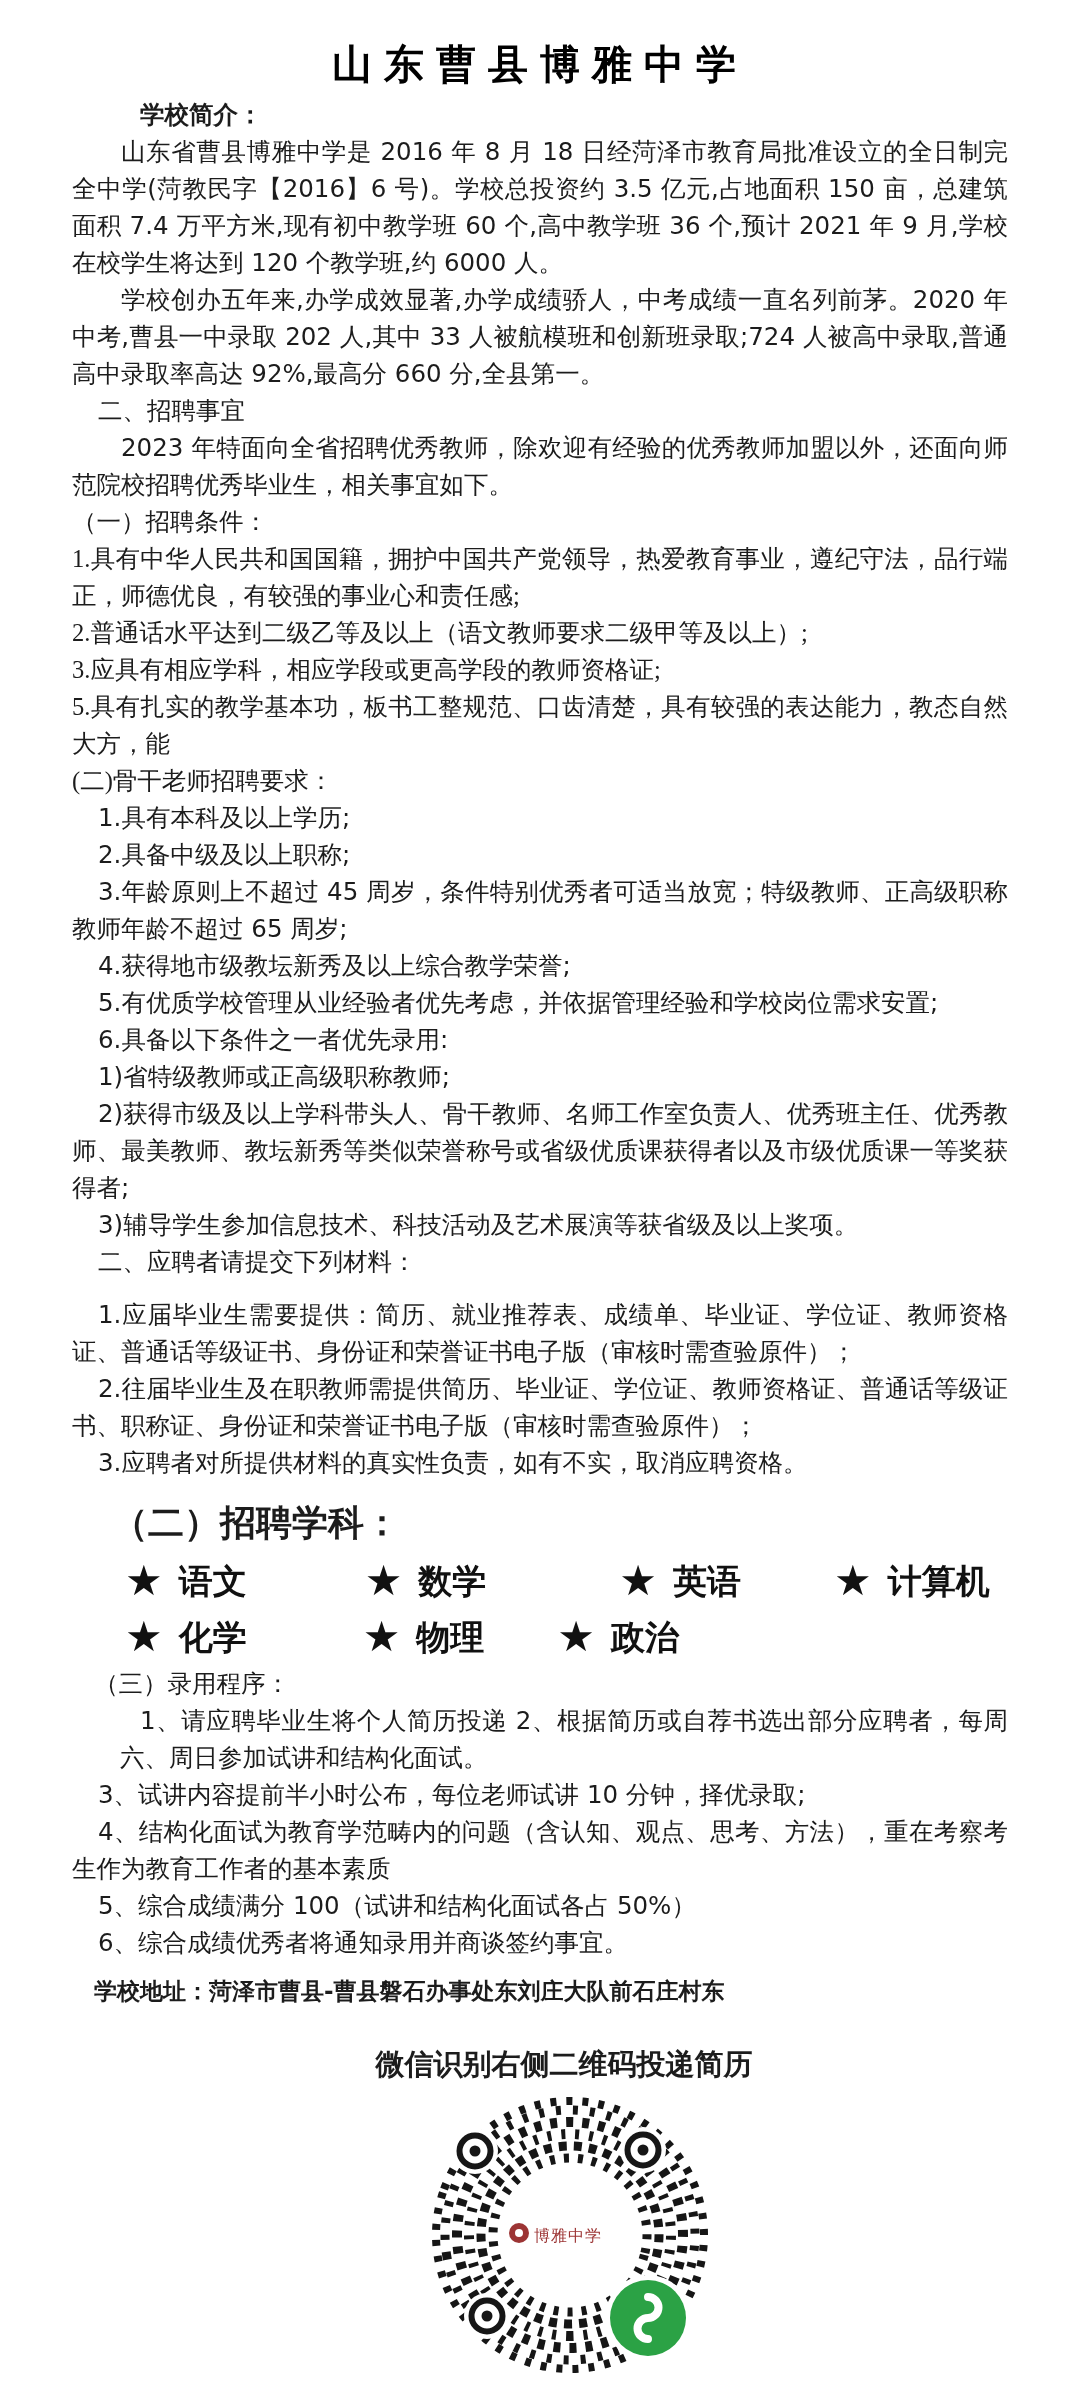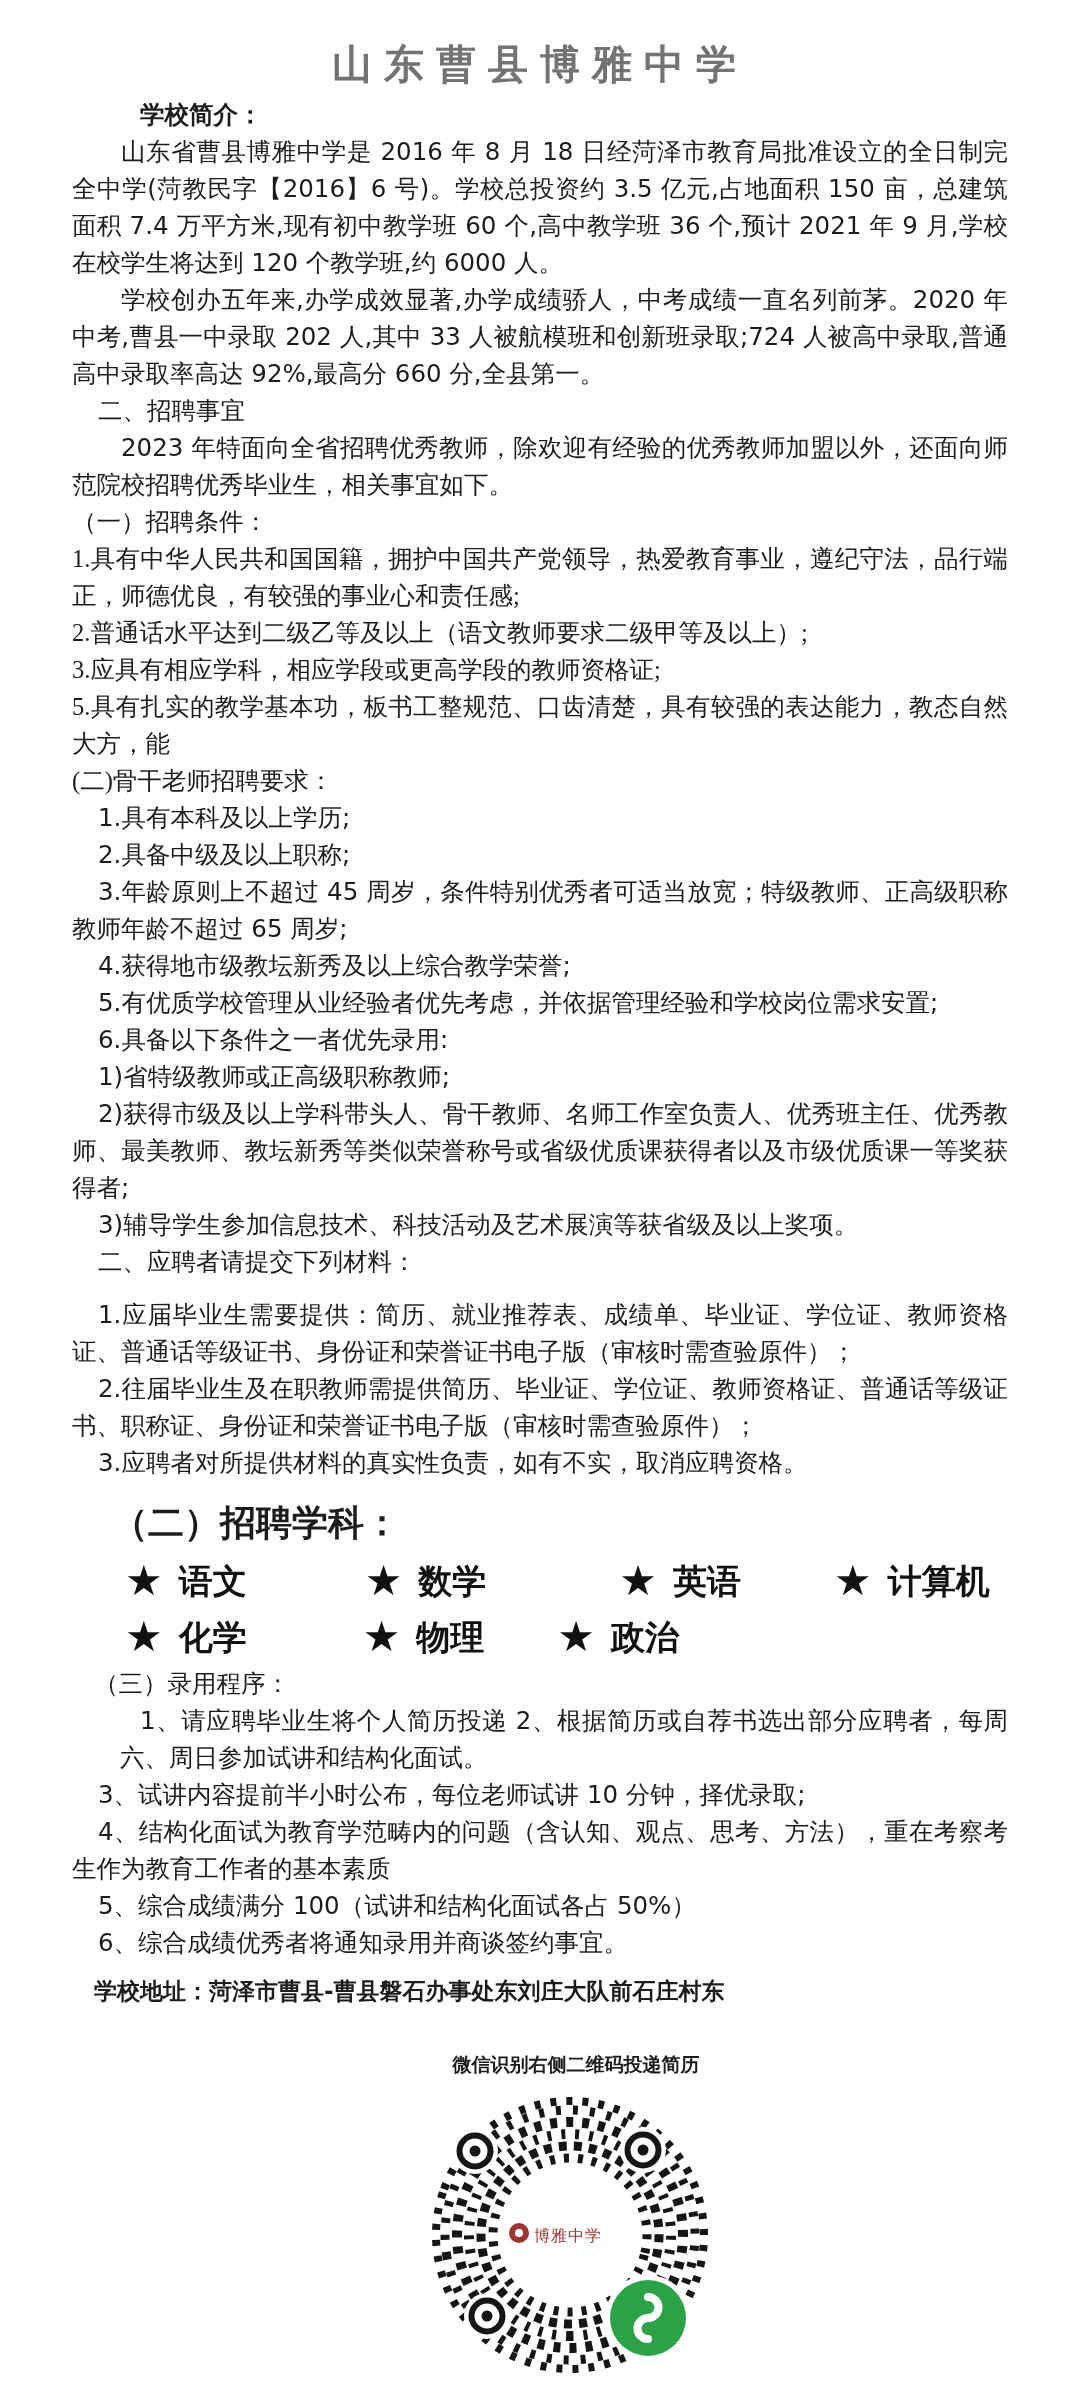--- a/index.html
+++ b/index.html
@@ -1,19 +1,19 @@
 <!DOCTYPE html>
 <html><head>
 <meta charset="utf-8">
 <style>
   html,body { margin:0; padding:0; background:#ffffff; }
   body { width:1080px; font-family:"DejaVu Sans","Liberation Sans",sans-serif; color:#1c1c1c; }
   .page { width:1080px; height:2388px; padding:36px 72px 0; box-sizing:border-box; background:#fff; overflow:hidden; position:relative; }
 
-  .doc-title { margin:0 0 4px; text-align:center; font-size:40px; line-height:56px; font-weight:700; letter-spacing:12px; color:#737373; }
+  .doc-title { margin:0 0 4px; text-align:center; font-size:40px; line-height:56px; font-weight:700; letter-spacing:12px; color:#000000; }
 
   p { margin:0; font-size:24.5px; line-height:37px; text-align:justify; }
   .bold { font-weight:700; }
   .ind0 { text-indent:0;font-family:Liberation Serif, serif; }
   .indp { text-indent:20px;margin-left:48px; }      
   .ind1 { text-indent:26px; }      
   .ind2 { text-indent:49px; }      
   .mt10 { margin-top:16px; }
 
   .subjects-heading { margin-top:20px; padding-left:40px; font-size:36px; line-height:44px; font-weight:700; text-indent:0; }
@@ -25,21 +25,21 @@
   .row1 .subject:nth-child(2) { margin-left:118px; }
   .row1 .subject:nth-child(3) { margin-left:133px; }
   .row1 .subject:nth-child(4) { margin-left:93px; }
   .row2 .subject:nth-child(2) { margin-left:116px; }
   .row2 .subject:nth-child(3) { margin-left:73px; }
 
   .proc-heading { margin-top:4px; text-indent:22px; }
   .address { margin-top:10px; font-size:23px; line-height:40px; font-weight:700; text-indent:22px; text-align:left; }
 
   .qr-caption-wrap { margin-top:34px; text-align:center; }
-  .qr-caption { position:relative; left:36px; font-size:19px; line-height:38px; font-weight:700; }
+  .qr-caption { position:relative; left:24px; font-size:29px; line-height:38px; font-weight:700; }
   .qr-wrap { margin-top:12px; display:flex; justify-content:center; }
   .qr-wrap svg { position:relative; left:30px; }
 </style>
 </head>
 <body>
 
 <div class="page">
 
   <h1 class="doc-title">山东曹县博雅中学</h1>
 

